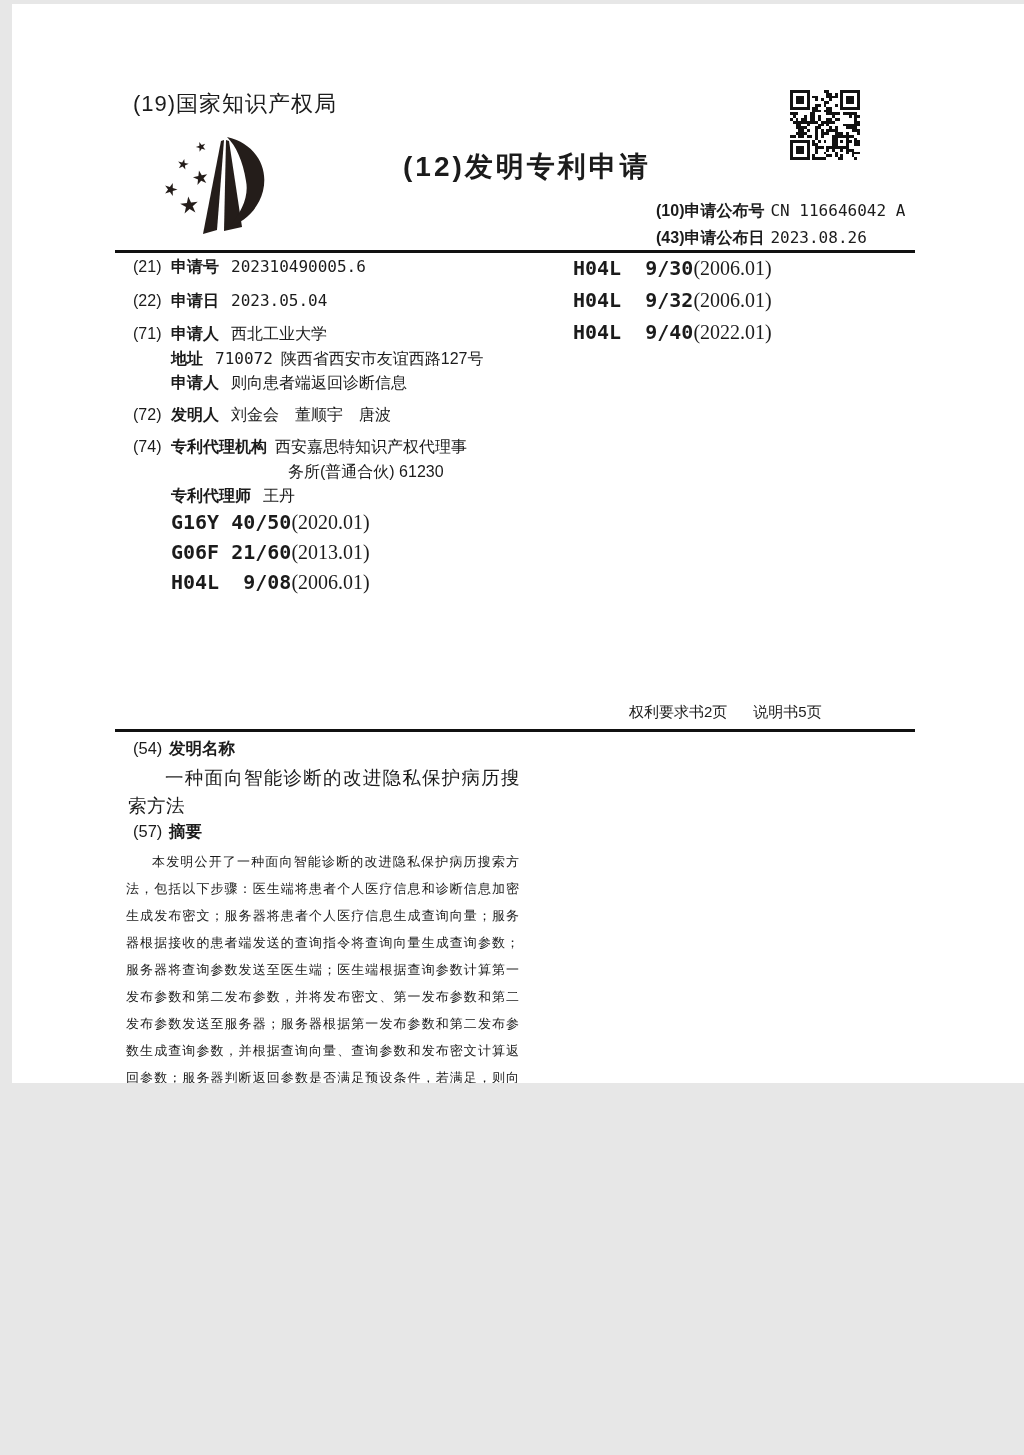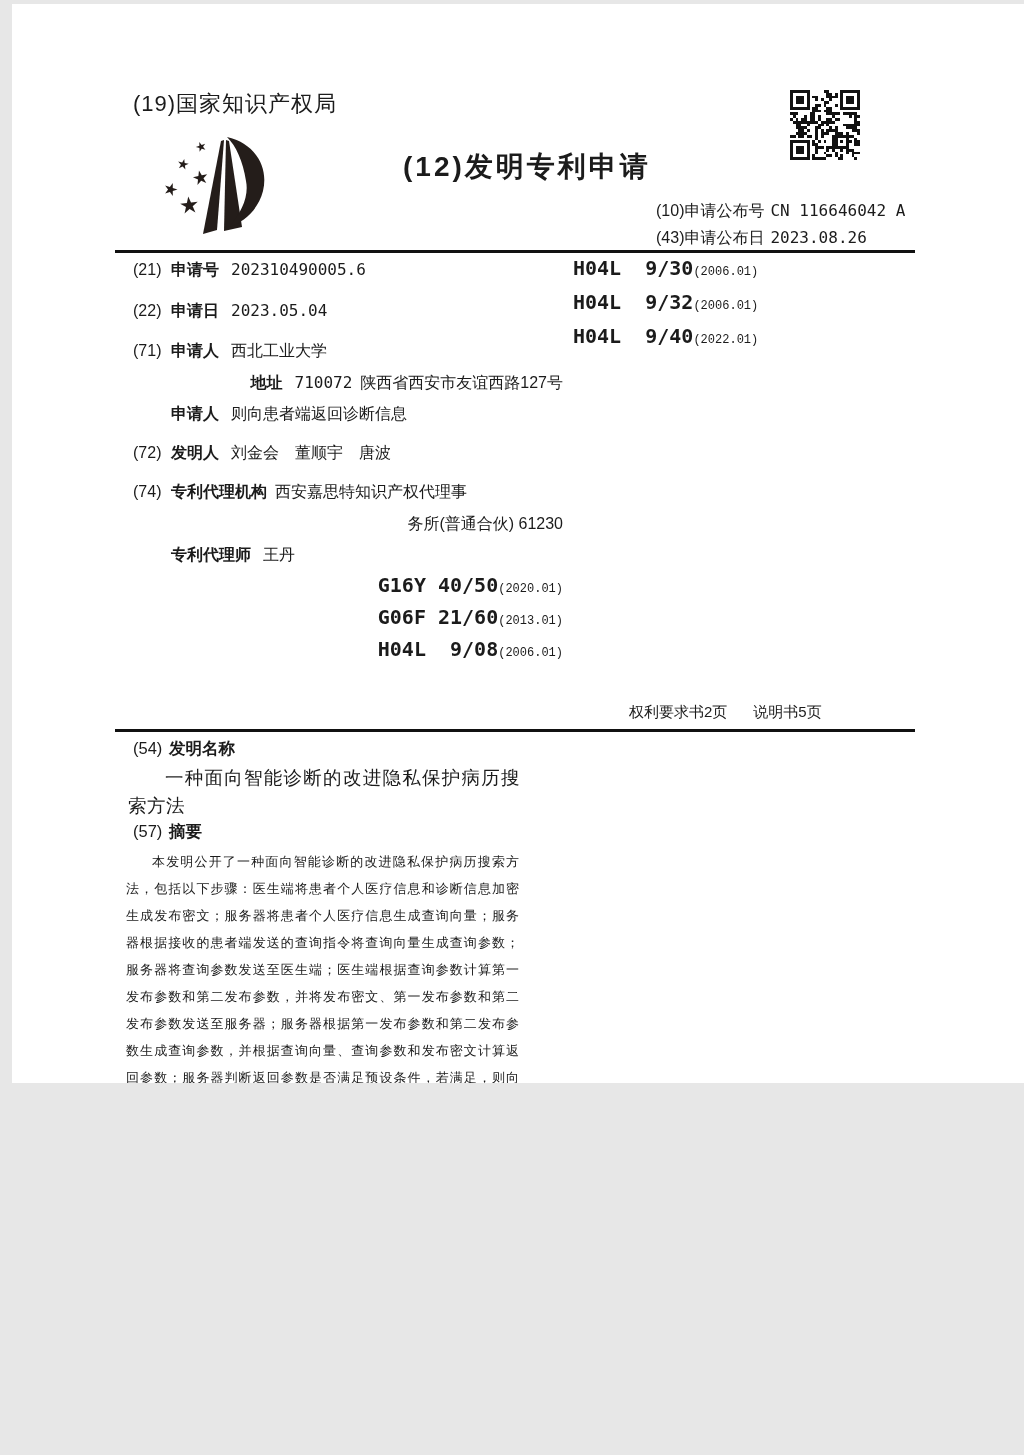--- a/index.html
+++ b/index.html
@@ -14,51 +14,51 @@
     position:absolute;left:12px;top:4px;width:1020px;height:1079px;
     background:#ffffff;overflow:hidden;
   }
   .mono{font-family:"DejaVu Sans Mono",monospace;}
   .abs{position:absolute;}
 
   
   .office{left:121px;top:85px;font-size:22px;letter-spacing:1px;}
   .doc-type{left:391px;top:144px;font-size:28px;font-weight:700;letter-spacing:3px;}
   .pub-line{left:644px;font-size:16px;white-space:nowrap;}
-  .pub-line .lbl{font-weight:400;}
+  .pub-line .lbl{font-weight:700;}
   .pub-line .val{font-family:"DejaVu Sans Mono",monospace;font-size:16px;margin-left:6px;}
   .pub-no{top:197px;}
   .pub-date{top:224px;}
   .qr{left:778px;top:86px;width:70px;height:70px;}
   .qr svg{width:70px;height:70px;display:block;}
 
   .rule{left:103px;width:800px;height:3px;background:#111;}
   .rule1{top:246px;}
   .rule2{top:725px;}
 
   
   .logo{left:146px;top:128px;width:146px;height:118px;}
   .logo svg{position:absolute;left:0;top:0;width:146px;height:118px;}
   .star{position:absolute;color:#241d1a;line-height:1;font-family:"DejaVu Sans",sans-serif;}
 
   
   .col-left{left:121px;top:254px;width:430px;font-size:16px;}
   .col-right{left:561px;top:254px;width:340px;font-size:16px;}
-  .brow{line-height:24px;white-space:nowrap;}
+  .brow{line-height:17px;white-space:nowrap;}
   .bnum{display:inline-block;min-width:38px;}
   .blabel{font-weight:700;margin-right:12px;}
   .bval{}
   .ind1{padding-left:38px;}
   .ind2{padding-left:155px;}
   .mt17{margin-top:17px;} .mt16{margin-top:16px;} .mt15{margin-top:15px;}
-  .mt18{margin-top:18px;} .mt8{margin-top:8px;text-align:right;} .mt7{margin-top:7px;} .mt10{margin-top:10px;}
+  .mt18{margin-top:18px;} .mt8{margin-top:8px;} .mt7{margin-top:7px;} .mt10{margin-top:10px;}
   .ipc-row{line-height:20px;padding-left:38px;}
   .col-right .ipc-row{padding-left:0;}
   .ipc-code{font-family:"DejaVu Sans Mono",monospace;font-weight:700;white-space:pre;font-size:20px;}
-  .ipc-year{font-family:Liberation Mono, monospace;font-size:12px;margin-top:43px;}
+  .ipc-year{font-family:Liberation Serif, serif;font-size:20px;margin-top:43px;}
 
   .pages-info{left:617px;top:699px;font-size:15px;white-space:nowrap;}
   .pages-info span{margin-right:26px;}
 
   
   .sec-row{left:121px;font-size:16.5px;white-space:nowrap;}
   .sec-row .bnum{min-width:36px;}
   .sec-row .slabel{font-weight:700;}
   .sec54{top:734px;}
   .sec57{top:817px;}

